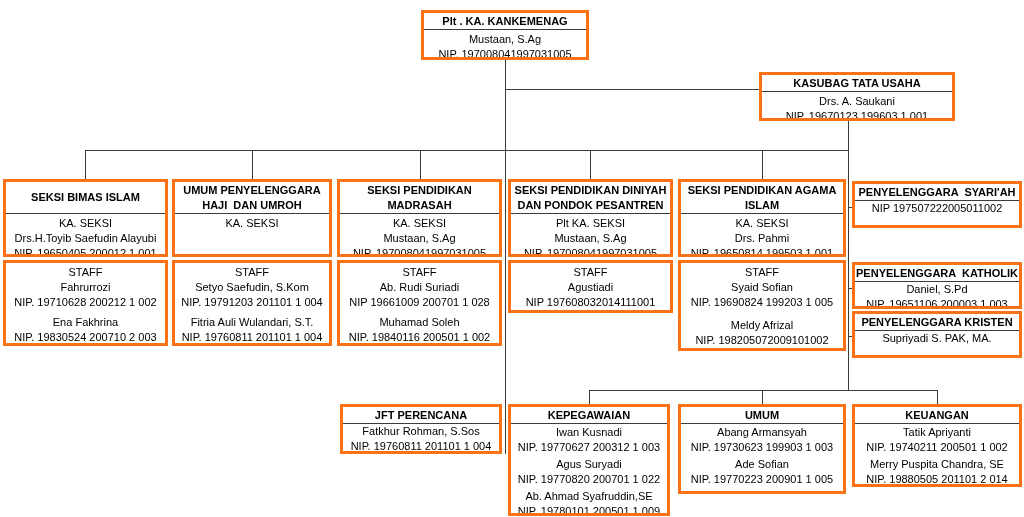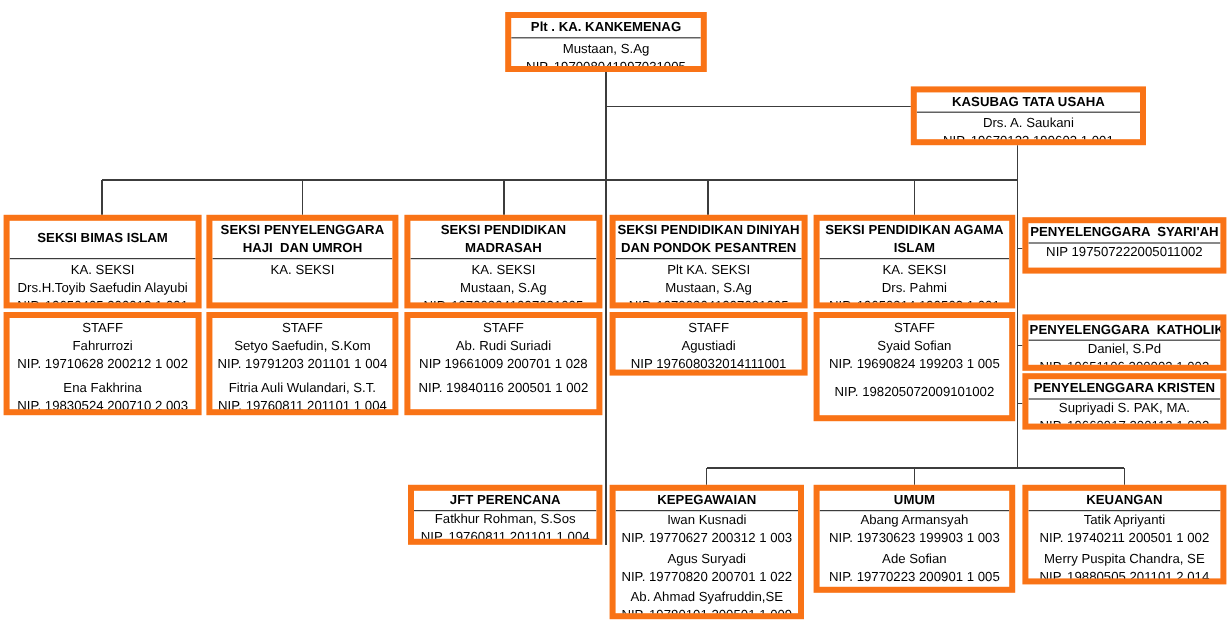--- a/index.html
+++ b/index.html
@@ -1,20 +1,20 @@
 <!DOCTYPE html>
 <html><head>
 <meta charset="utf-8">
 <style>
   * { margin:0; padding:0; box-sizing:border-box; }
   html,body { background:#ffffff; }
   body { font-family:"Liberation Sans", sans-serif; color:#000; }
   .canvas { position:relative; width:1024px; height:517px; background:#fff; overflow:hidden; }
   .wires { position:absolute; left:0; top:0; z-index:0; }
-  .box { position:absolute; z-index:1; background:#fff; border:5px solid #f97316;
+  .box { position:absolute; z-index:1; background:#fff; border:3px solid #f97316;
          text-align:center; font-size:11px; overflow:hidden; }
   .hd { border-bottom:1px solid #3c3c3c; font-weight:bold;
         display:flex; flex-direction:column; justify-content:center; padding:0 1px; }
   .hd1 { height:17px; }
   .hd2 { height:32px; }
   .bd { padding-top:2px; }
   .ln { line-height:15px; min-height:15px; white-space:nowrap; }
   .bold { font-weight:normal; }
   .gap { height:5px; }
   .gap-sm { height:2px; }
@@ -77,21 +77,21 @@
     </div>
     <div class="bd">
       <div class="ln bold">KA. SEKSI</div>
       <div class="ln">Drs.H.Toyib Saefudin Alayubi</div>
       <div class="ln">NIP. 19650405 200012 1 001</div>
     </div>
   </div>
 
   <div class="box" style="left:172px;top:179px;width:160px;height:78px">
     <div class="hd hd2">
-      <div class="ln">SEKSI PENYELENGGARA</div>
+      <div class="ln">UMUM PENYELENGGARA</div>
       <div class="ln">HAJI &nbsp;DAN UMROH</div>
     </div>
     <div class="bd">
       <div class="ln bold">KA. SEKSI</div>
       <div class="ln"></div>
       <div class="ln"></div>
     </div>
   </div>
 
   <div class="box" style="left:337px;top:179px;width:165px;height:78px">
@@ -151,38 +151,40 @@
       <div class="ln">NIP. 19760811 201101 1 004</div>
     </div>
   </div>
 
   <div class="box" style="left:337px;top:260px;width:165px;height:86px">
     <div class="bd">
       <div class="ln bold">STAFF</div>
       <div class="ln">Ab. Rudi Suriadi</div>
       <div class="ln">NIP 19661009 200701 1 028</div>
       <div class="gap"></div>
+      <div class="ln">Muhamad Soleh</div>
       <div class="ln">NIP. 19840116 200501 1 002</div>
     </div>
   </div>
 
   <div class="box" style="left:508px;top:260px;width:165px;height:53px">
     <div class="bd">
       <div class="ln bold">STAFF</div>
       <div class="ln">Agustiadi</div>
       <div class="ln">NIP 197608032014111001</div>
     </div>
   </div>
 
   <div class="box" style="left:678px;top:260px;width:168px;height:91px">
     <div class="bd">
       <div class="ln bold">STAFF</div>
       <div class="ln">Syaid Sofian</div>
       <div class="ln">NIP. 19690824 199203 1 005</div>
       <div class="gap-lg"></div>
+      <div class="ln">Meldy Afrizal</div>
       <div class="ln">NIP. 198205072009101002</div>
     </div>
   </div>
 
   <div class="box" style="left:852px;top:181px;width:170px;height:47px">
     <div class="hd hd1">
       <div class="ln">PENYELENGGARA &nbsp;SYARI'AH</div>
     </div>
     <div class="bd" style="padding-top:0">
       <div class="ln">NIP 197507222005011002</div>
@@ -198,21 +200,20 @@
       <div class="ln">NIP. 19651106 200003 1 003</div>
     </div>
   </div>
 
   <div class="box" style="left:852px;top:311px;width:170px;height:47px">
     <div class="hd hd1">
       <div class="ln">PENYELENGGARA KRISTEN</div>
     </div>
     <div class="bd" style="padding-top:0">
       <div class="ln">Supriyadi S. PAK, MA.</div>
-      <div class="ln">NIP. 19660917 200112 1 002</div>
     </div>
   </div>
 
   <div class="box" style="left:340px;top:404px;width:162px;height:50px">
     <div class="hd hd1">
       <div class="ln">JFT PERENCANA</div>
     </div>
     <div class="bd" style="padding-top:0">
       <div class="ln">Fatkhur Rohman, S.Sos</div>
       <div class="ln">NIP. 19760811 201101 1 004</div>

